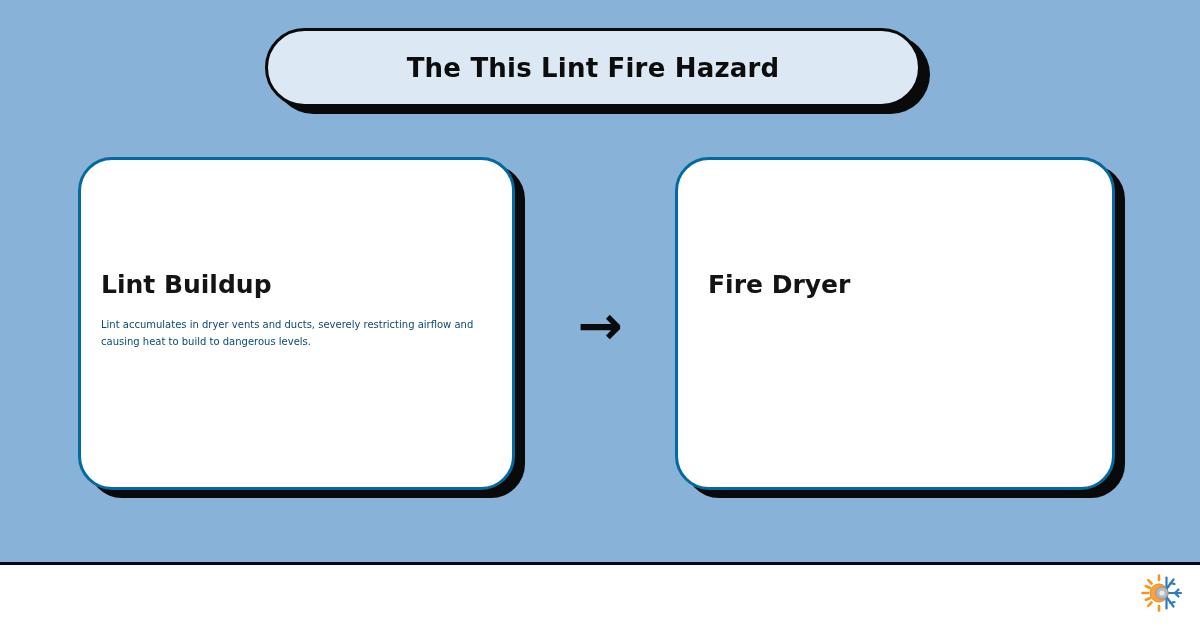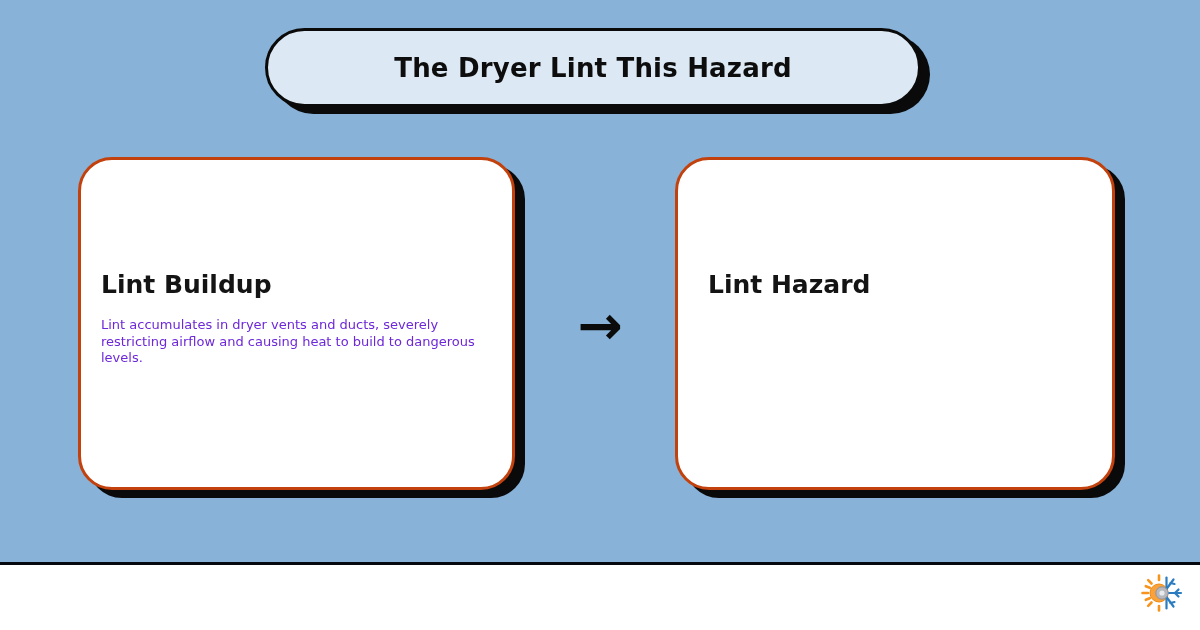--- a/index.html
+++ b/index.html
@@ -35,43 +35,43 @@
     letter-spacing: 0.2px;
   }
 
   
   .card {
     position: absolute;
     top: 157px;
     height: 333px;
     box-sizing: border-box;
     background: #ffffff;
-    border: 3px solid #c2410c;
+    border: 3px solid #0369a1;
     border-radius: 34px;
     box-shadow: 10px 8px 0 #0a0a0a;
   }
   .card-left  { left: 78px;  width: 437px; }
   .card-right { left: 675px; width: 440px; }
 
   .card-content { position: absolute; top: 110px; }
   .card-left  .card-content { left: 20px; right: 26px; }
   .card-right .card-content { left: 30px; right: 22px; }
 
   .card-title {
     margin: 0 0 17px 0;
     font-size: 25px;
     line-height: 30px;
     font-weight: bold;
     color: #141414;
   }
   .card-body {
     margin: 0;
-    font-size: 13px;
+    font-size: 10px;
     line-height: 16.5px;
-    color: #6d28d9;
+    color: #0c4a6e;
   }
 
   
   .arrow {
     position: absolute;
     left: 568px;
     top: 293px;
     width: 64px;
     height: 64px;
     display: flex;
@@ -106,35 +106,35 @@
     width: 48px;
     height: 48px;
   }
 </style>
 </head>
 <body>
 
 <div class="canvas">
 
   <div class="banner">
-    <span class="banner-title">The Dryer Lint This Hazard</span>
+    <span class="banner-title">The This Lint Fire Hazard</span>
   </div>
 
   <div class="card card-left">
     <div class="card-content">
       <h2 class="card-title">Lint Buildup</h2>
       <p class="card-body">Lint accumulates in dryer vents and ducts, severely restricting airflow and causing heat to build to dangerous levels.</p>
     </div>
   </div>
 
   <div class="arrow">→</div>
 
   <div class="card card-right">
     <div class="card-content">
-      <h2 class="card-title">Lint Hazard</h2>
+      <h2 class="card-title">Fire Dryer</h2>
     </div>
   </div>
 
   <div class="footer-line"></div>
   <div class="footer"></div>
 
   <svg class="logo" viewBox="0 0 48 48" xmlns="http://www.w3.org/2000/svg">
 
     <g stroke="#f7941d" stroke-width="2.6" stroke-linecap="round">
       <line x1="21" y1="10" x2="21" y2="5.5"></line>

